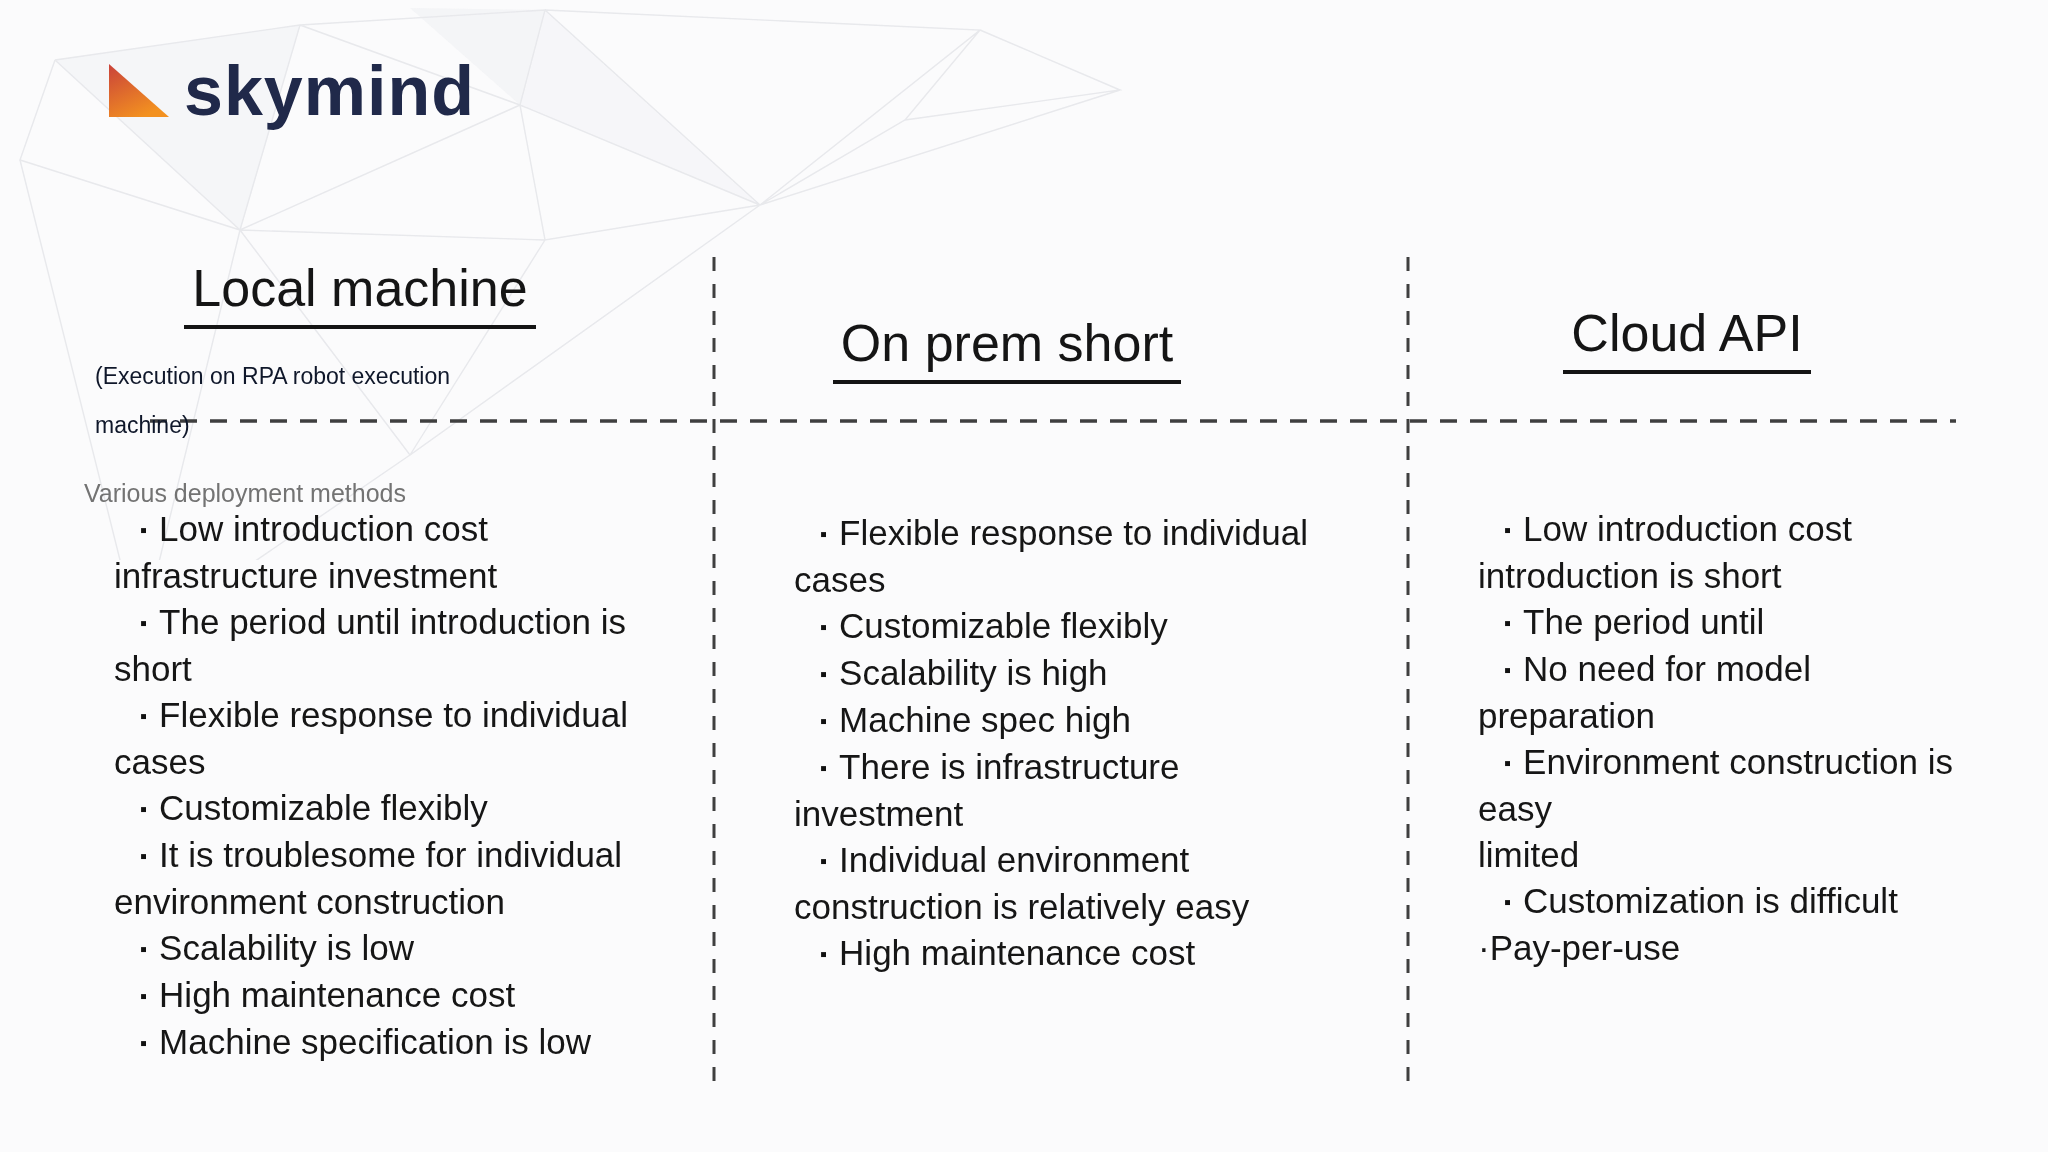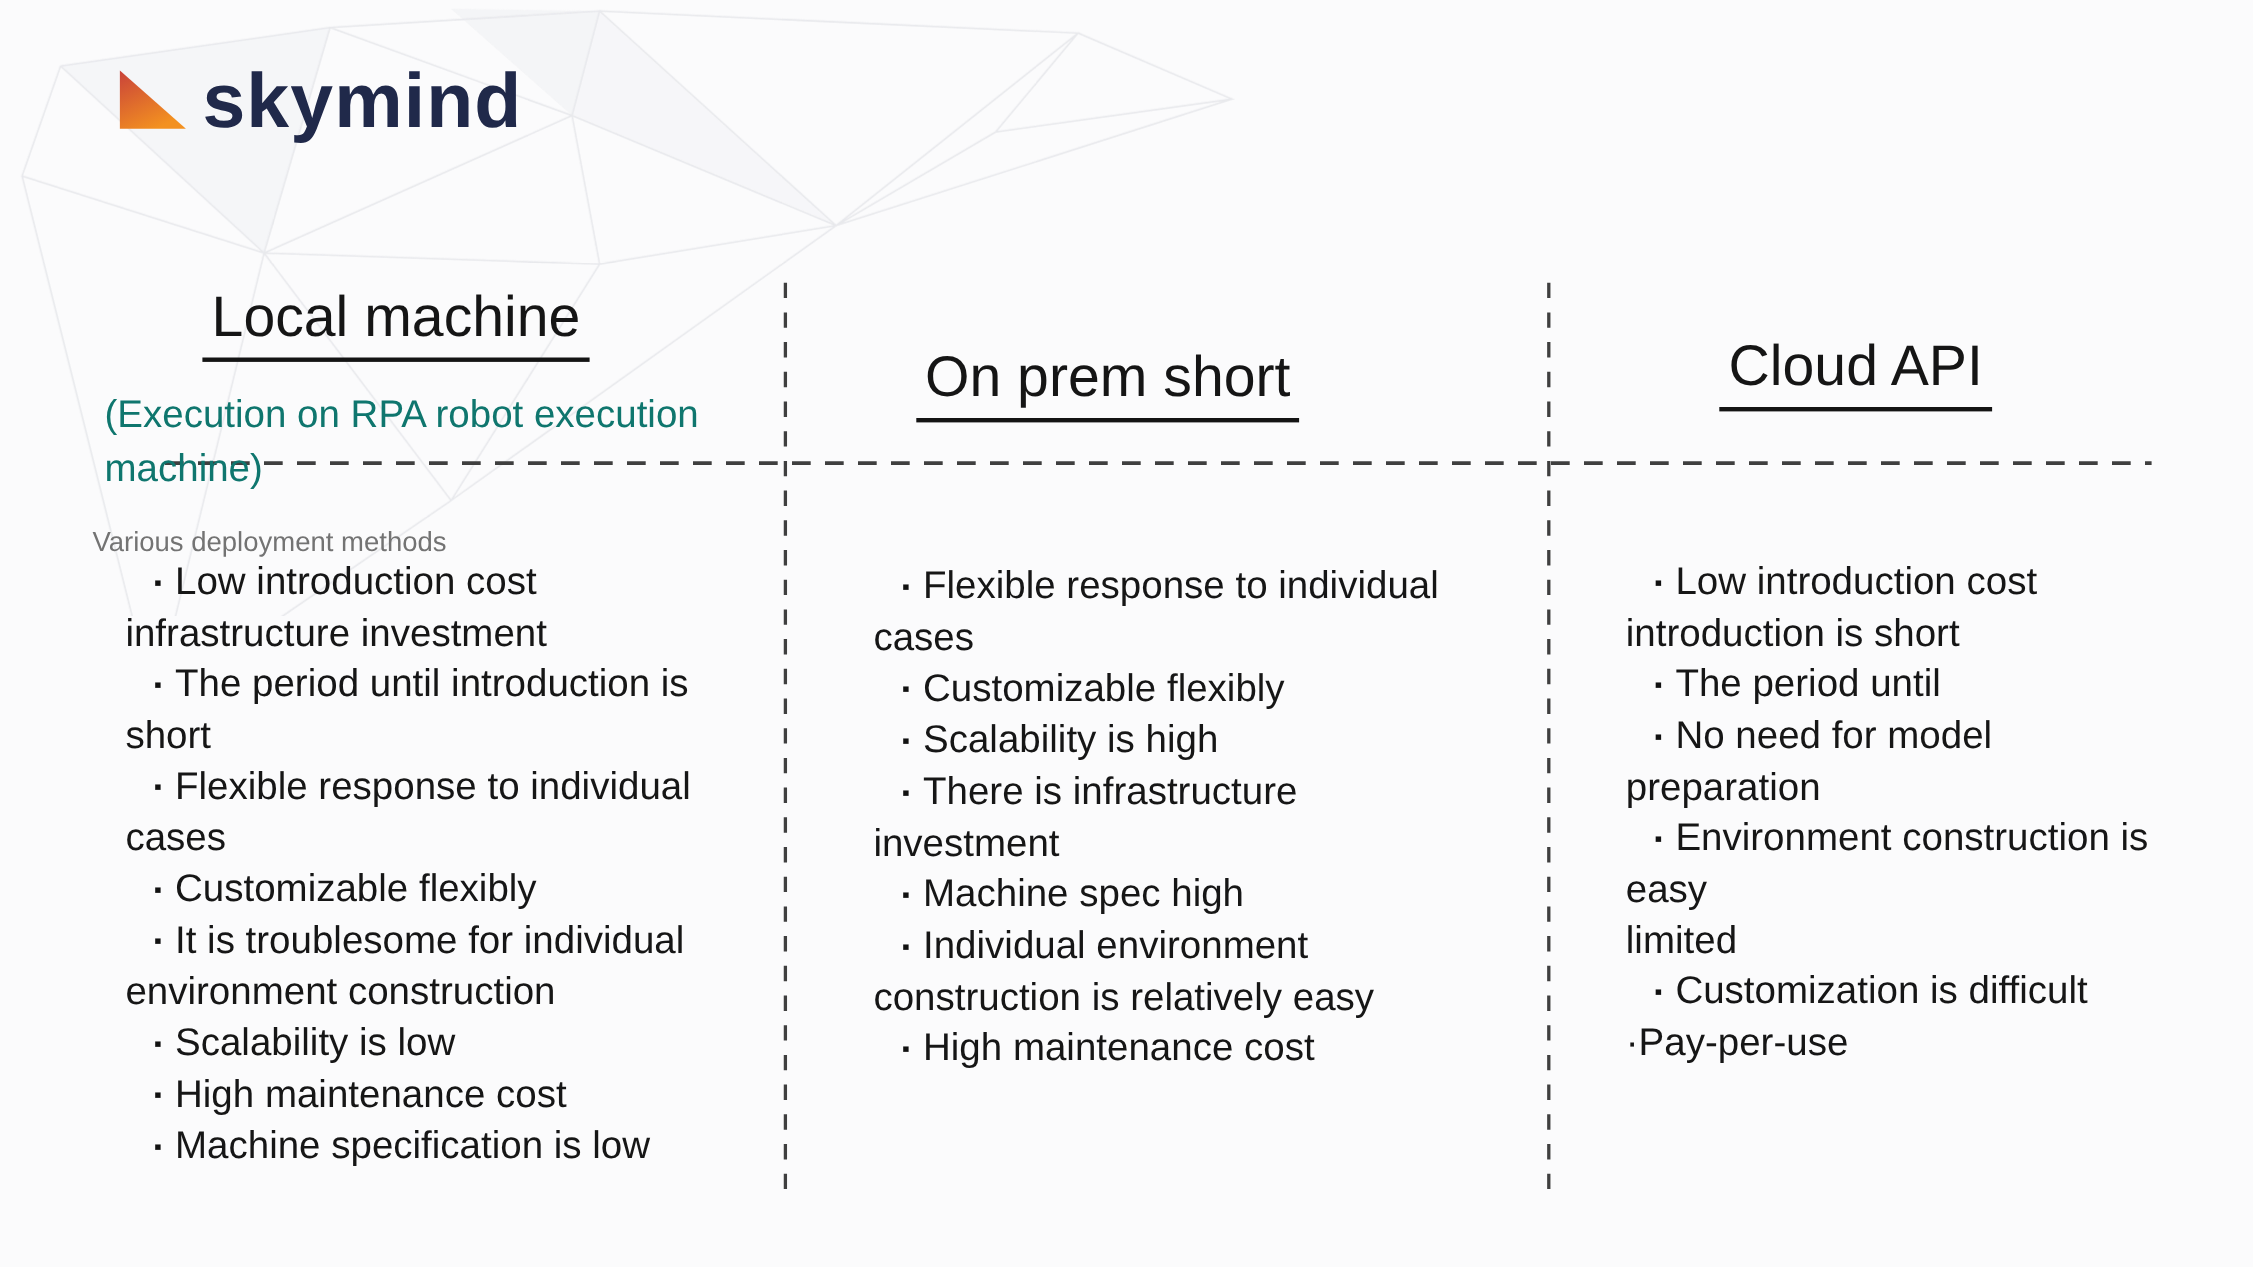--- a/index.html
+++ b/index.html
@@ -22,21 +22,21 @@
     line-height:54px;margin-left:14px;
   }
   
   .col-header{position:absolute;text-align:center;}
   .col-header .ul{
     display:inline-block;font-size:52px;color:#151515;
     border-bottom:4px solid #141414;padding:0 8px 7px 8px;
   }
   
   .subtitle{position:absolute;left:95px;top:352px;width:600px;
-    font-size:35px;line-height:49px;color:#0f766e;}
+    font-size:23px;line-height:49px;color:#0f172a;}
   .note{position:absolute;left:84px;top:479px;font-size:25px;color:#737373;}
   
   .items{position:absolute;font-size:35px;line-height:46px;color:#161616;}
   .items .line{white-space:nowrap;}
   .items .line.first{padding-left:26px;}
   .bullet{display:inline-block;font-size:20px;vertical-align:4px;margin-right:12px;color:#111;}
   .items-col1{left:114px;top:506px;width:560px;}
   .items-col2{left:794px;top:510px;width:560px;}
   .items-col3{left:1478px;top:506px;width:520px;}
   .header-col1{left:100px;top:258px;width:520px;}
@@ -125,25 +125,25 @@
         <div class="line first"><span class="bullet">▪</span>Flexible response to individual</div>
         <div class="line">cases</div>
       </div>
       <div class="item">
         <div class="line first"><span class="bullet">▪</span>Customizable flexibly</div>
       </div>
       <div class="item">
         <div class="line first"><span class="bullet">▪</span>Scalability is high</div>
       </div>
       <div class="item">
+        <div class="line first"><span class="bullet">▪</span>Machine spec high</div>
+      </div>
+      <div class="item">
         <div class="line first"><span class="bullet">▪</span>There is infrastructure</div>
         <div class="line">investment</div>
-      </div>
-      <div class="item">
-        <div class="line first"><span class="bullet">▪</span>Machine spec high</div>
       </div>
       <div class="item">
         <div class="line first"><span class="bullet">▪</span>Individual environment</div>
         <div class="line">construction is relatively easy</div>
       </div>
       <div class="item">
         <div class="line first"><span class="bullet">▪</span>High maintenance cost</div>
       </div>
     </div>
 

